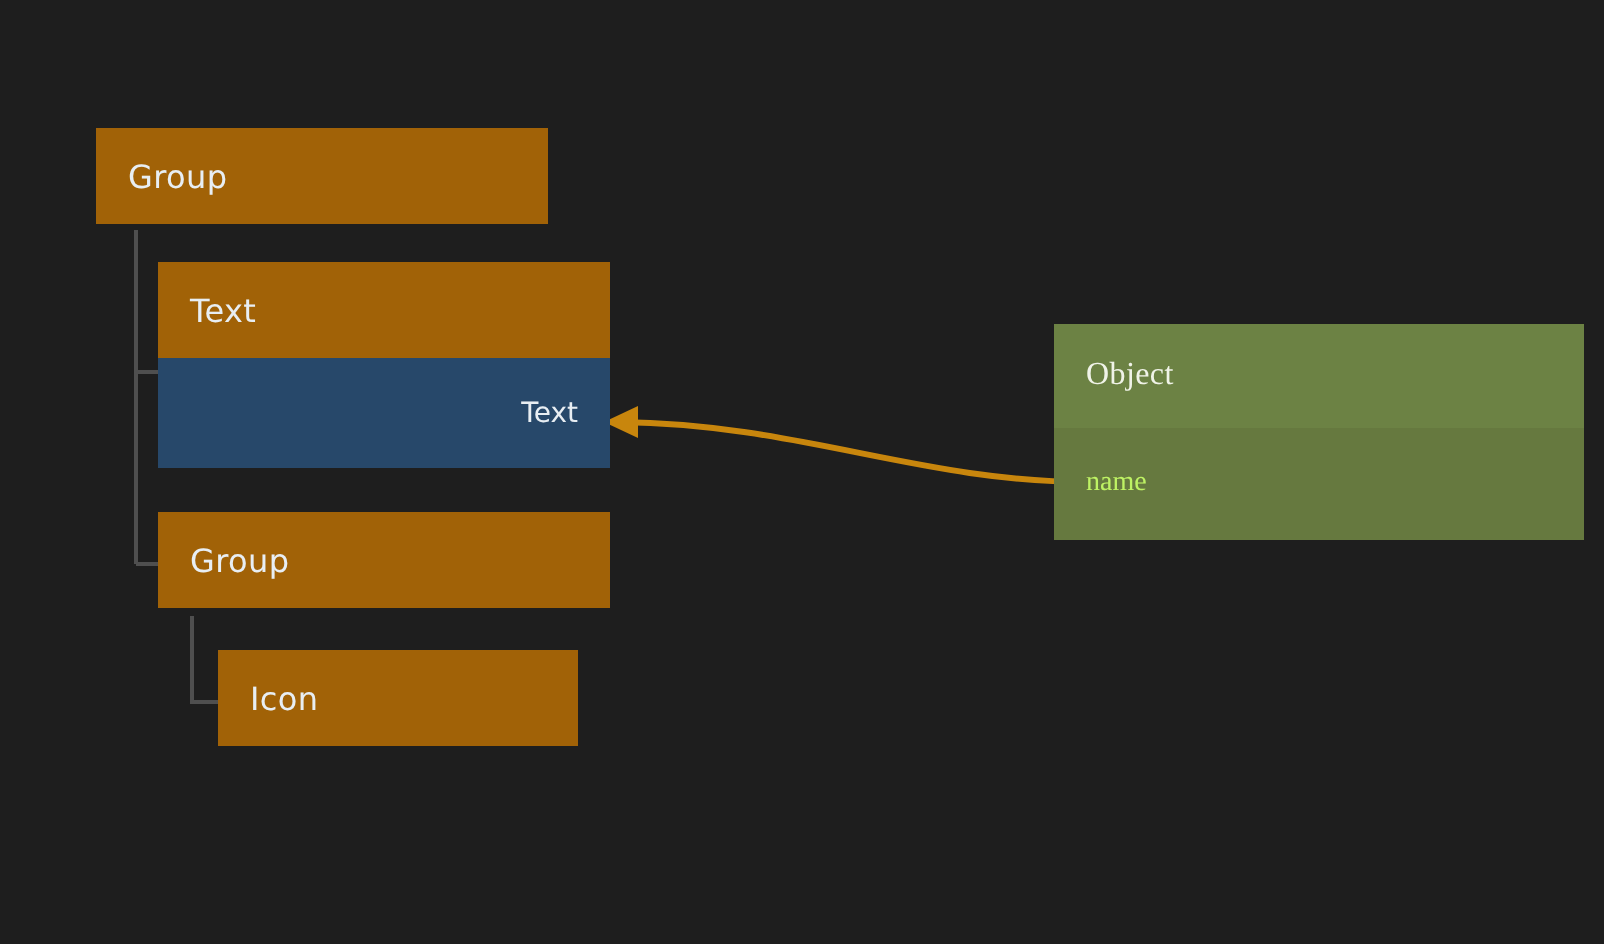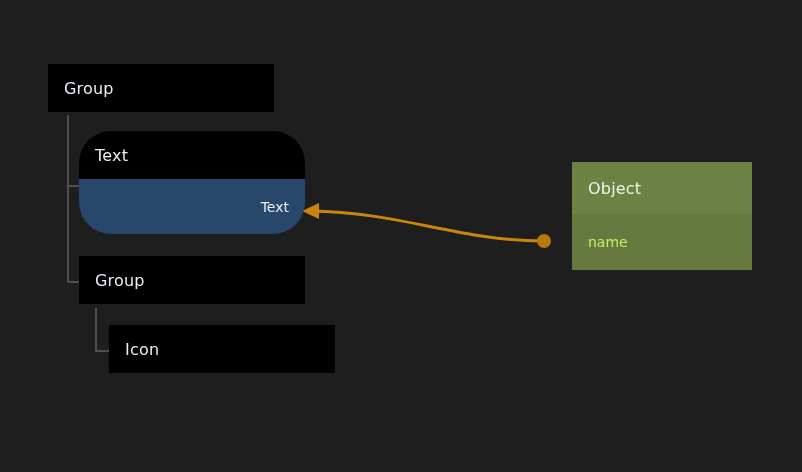--- a/index.html
+++ b/index.html
@@ -53,21 +53,21 @@
   .node-row {
     box-sizing: border-box;
     height: 55px;
     display: flex;
     align-items: center;
     padding: 0 16px;
     font-size: 14px;
   }
   
   .node-blue .node-header {
-    background: #000000;
+    background: #a16207;
     color: #e8eef3;
   }
   .node-blue .node-row {
     background: #27486a;
     color: #e8eef3;
   }
   .row-right {
     justify-content: flex-end;
   }
   
@@ -99,35 +99,35 @@
   <svg class="edge-layer" viewBox="0 0 802 472" width="802" height="472">
     <path d="M 544 241 C 460 241, 400 212, 310 211" stroke="#c8860d" stroke-width="3" fill="none" stroke-linecap="round"></path>
     <polygon points="302,211 319,203 319,219" fill="#c8860d"></polygon>
     <circle cx="544" cy="241" r="7" fill="#b8790c"></circle>
   </svg>
 
   <div class="node node-blue" style="left:48px; top:64px; width:226px;">
     <div class="node-header">Group</div>
   </div>
 
-  <div class="node node-blue" style="left:79px; top:131px; width:226px;border-radius:32px;">
+  <div class="node node-blue" style="left:79px; top:131px; width:226px;">
     <div class="node-header">Text</div>
     <div class="node-row row-right">
       <span>Text</span>
     </div>
   </div>
 
   <div class="node node-blue" style="left:79px; top:256px; width:226px;">
     <div class="node-header">Group</div>
   </div>
 
-  <div class="node node-blue" style="left:109px; top:325px; width:226px;">
+  <div class="node node-blue" style="left:109px; top:325px; width:180px;">
     <div class="node-header">Icon</div>
   </div>
 
-  <div class="node node-green" style="left:572px; top:162px; width:180px;">
+  <div class="node node-green" style="left:527px; top:162px; width:265px;font-family:Liberation Serif, serif;">
     <div class="node-header">Object</div>
     <div class="node-row">
       <span>name</span>
     </div>
   </div>
 
 </div>
 
 </body></html>

